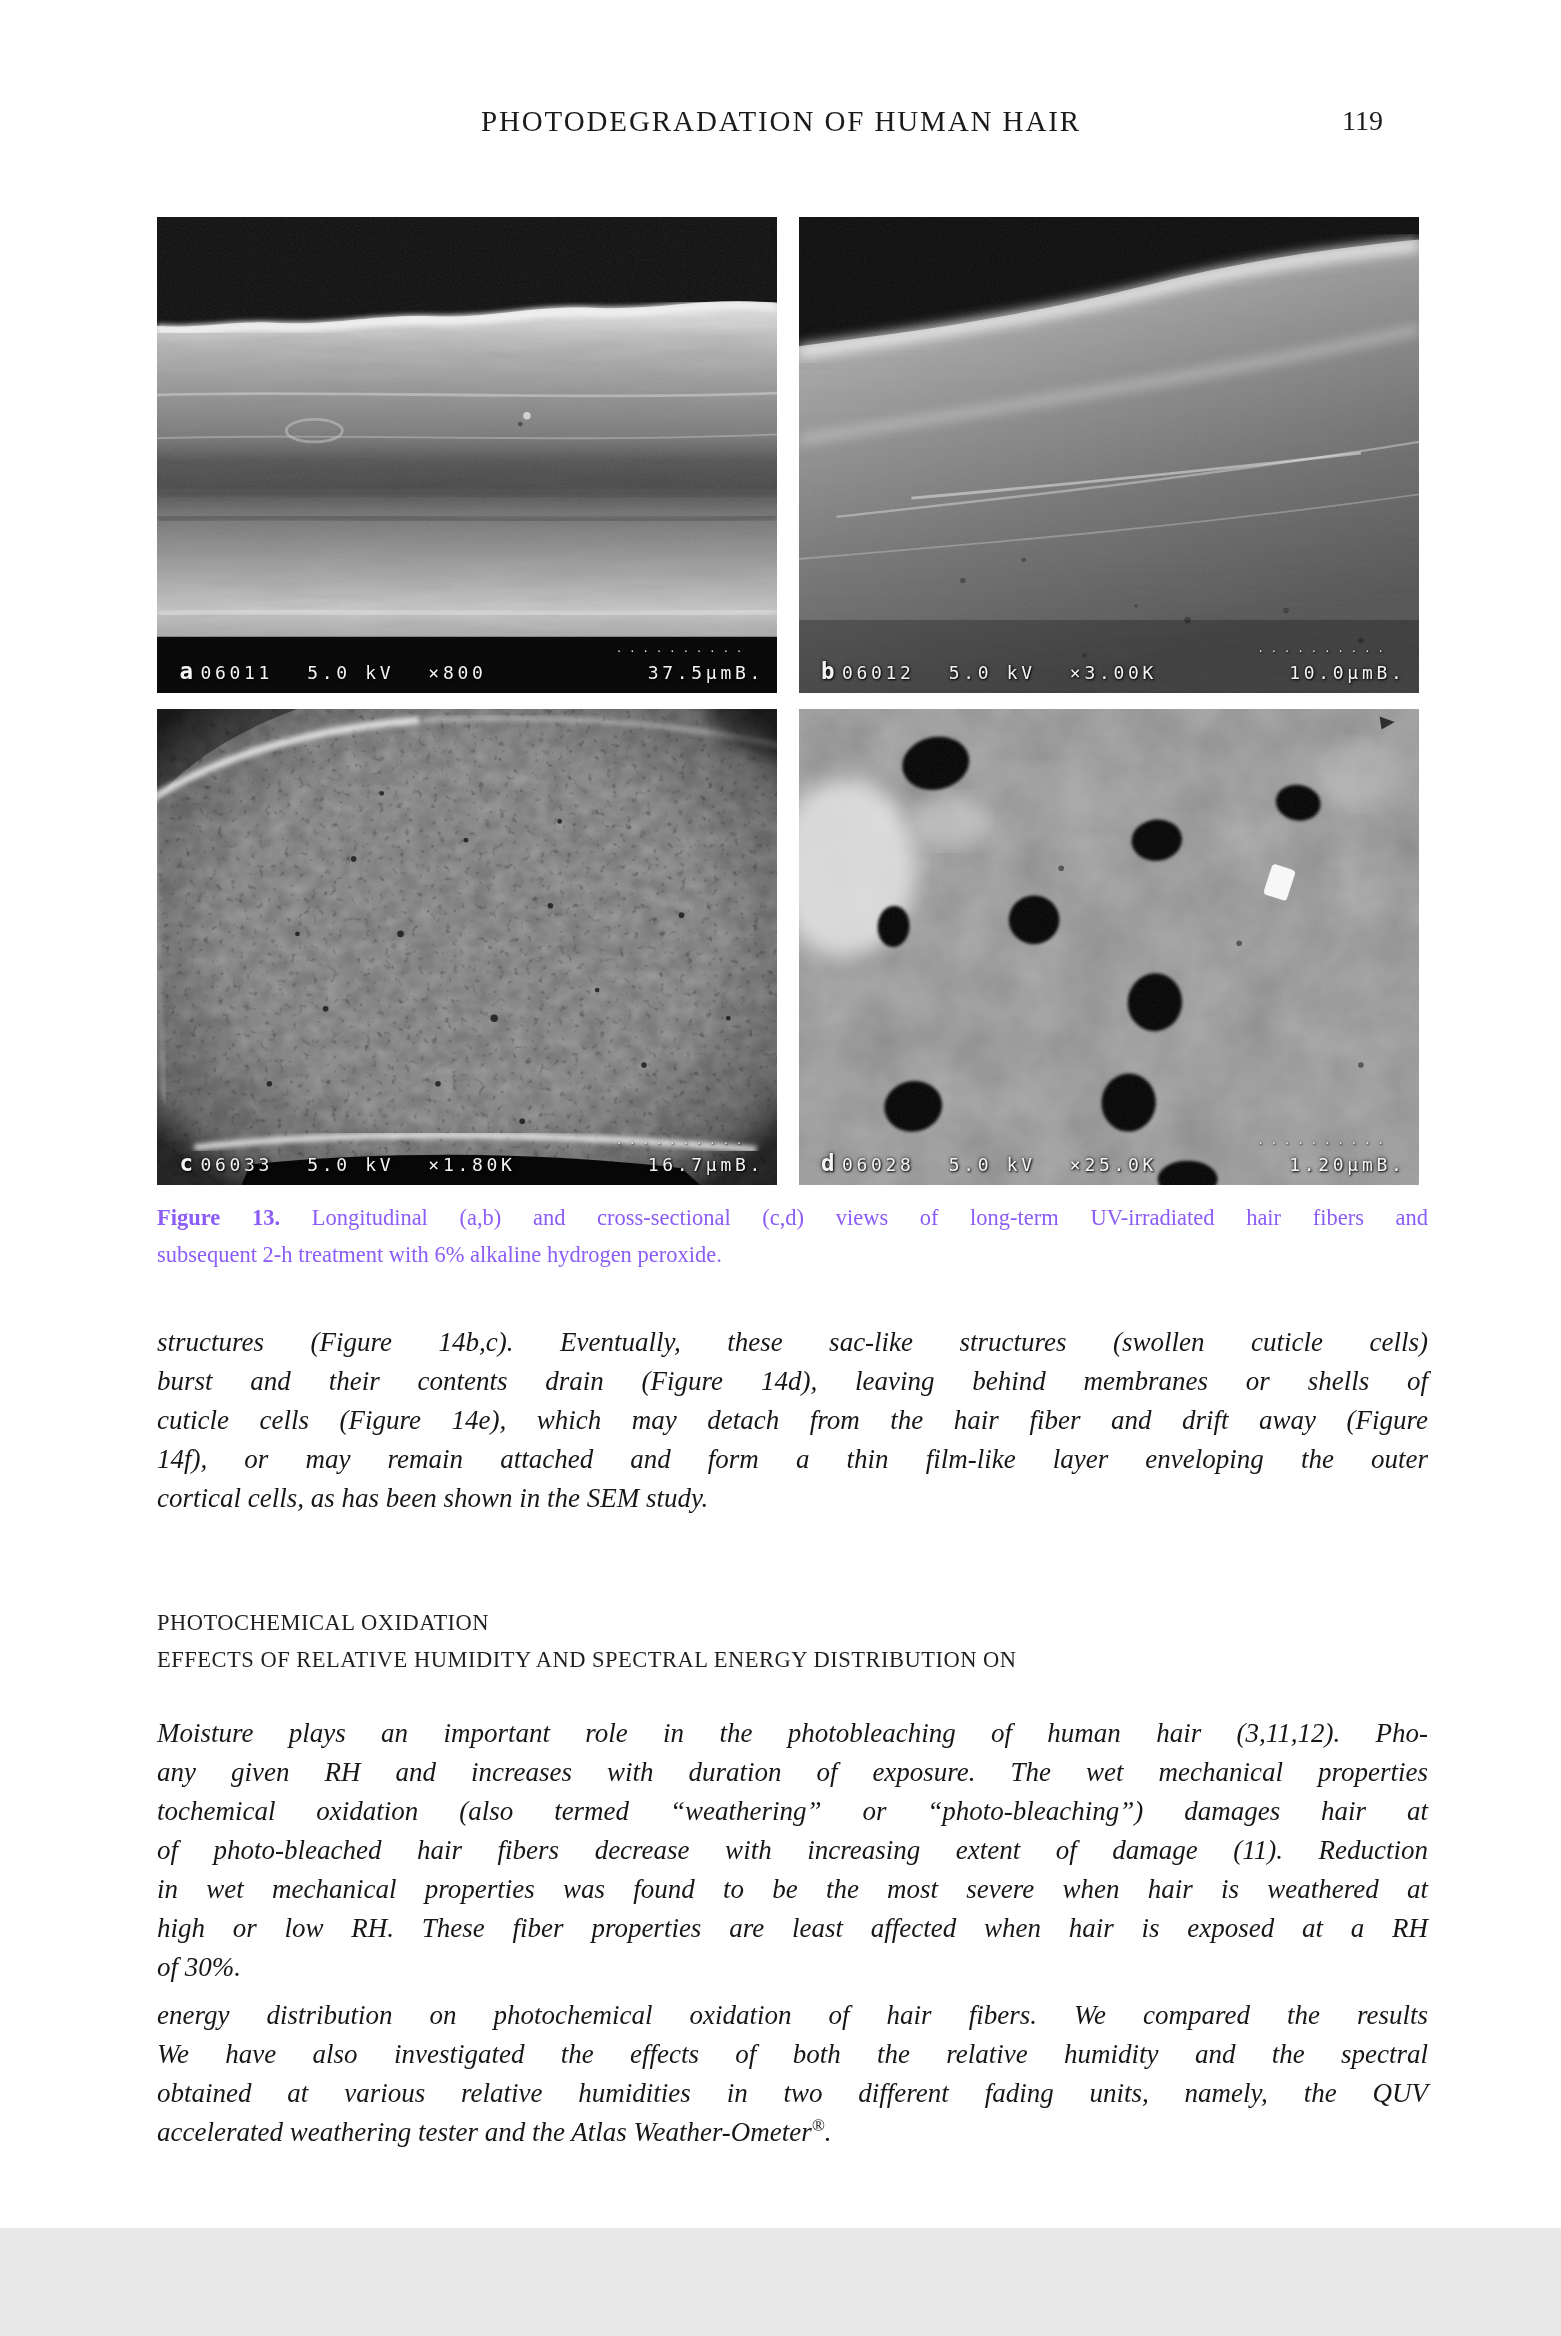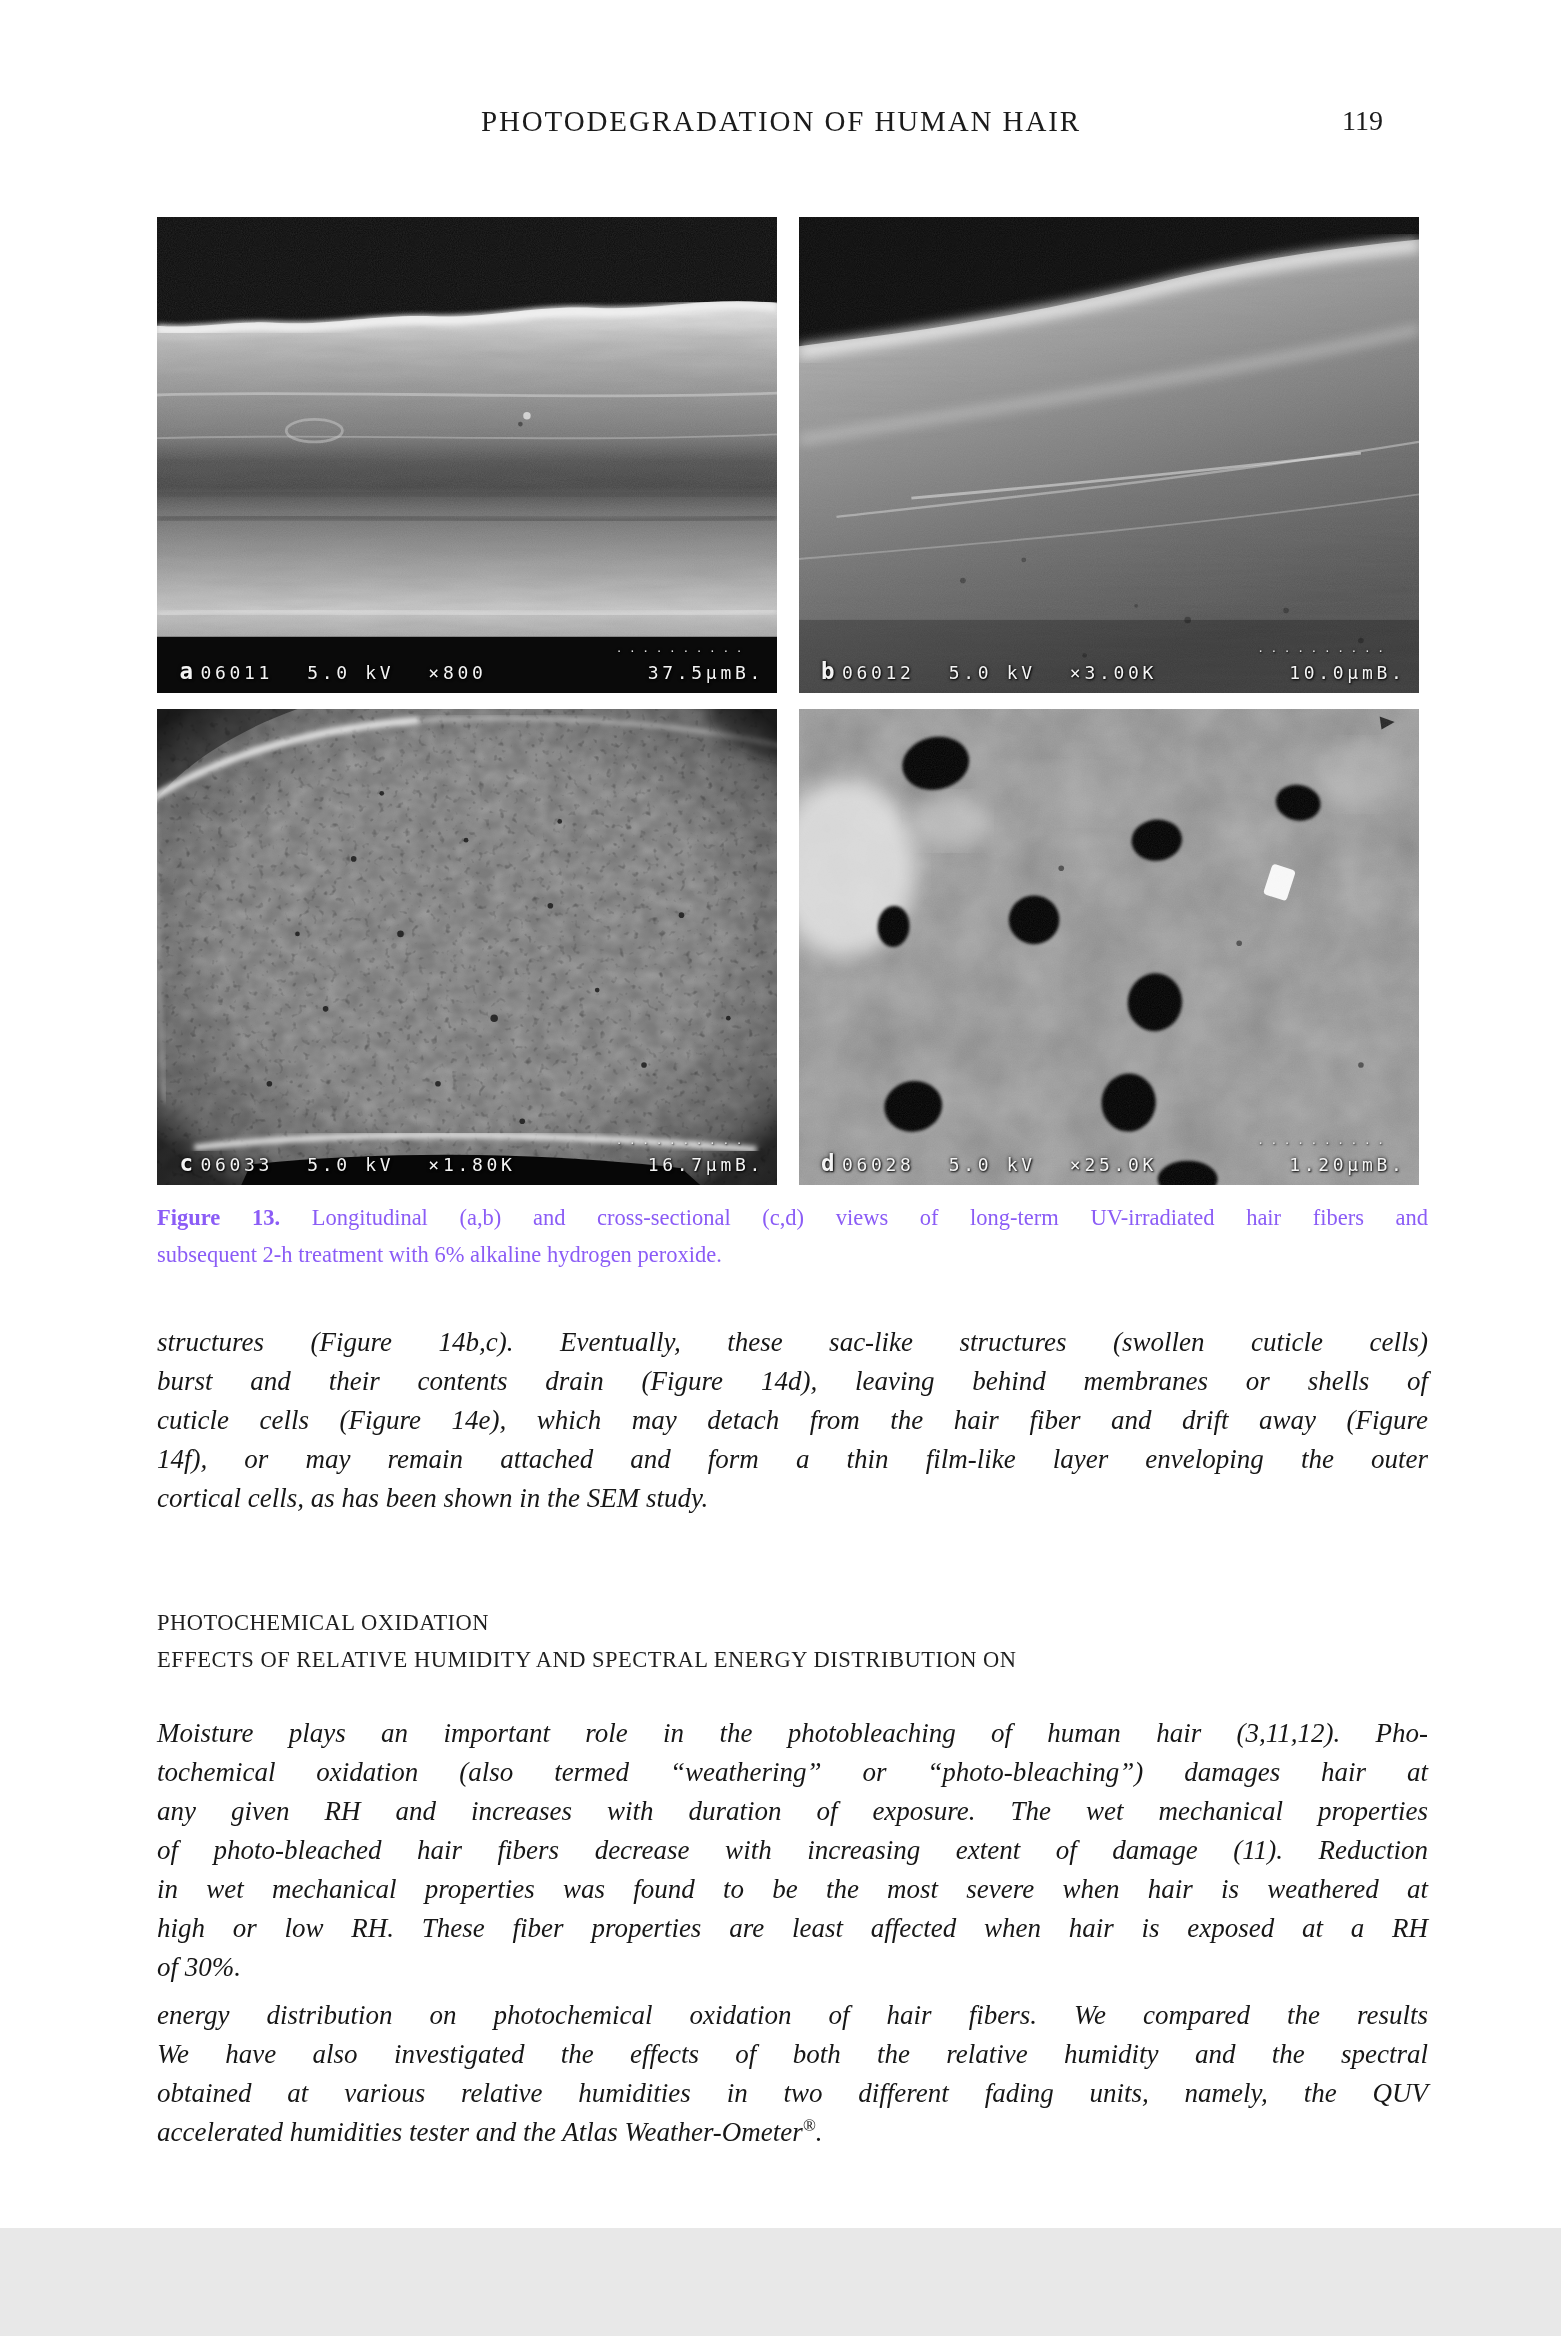--- a/index.html
+++ b/index.html
@@ -314,29 +314,29 @@
     <div class="bl">cortical cells, as has been shown in the SEM study.</div>
   </div>
 
   <div class="section-heading">
     <div>PHOTOCHEMICAL OXIDATION</div>
     <div>EFFECTS OF RELATIVE HUMIDITY AND SPECTRAL ENERGY DISTRIBUTION ON</div>
   </div>
 
   <div class="body-block p2">
     <div class="bl jl">Moisture plays an important role in the photobleaching of human hair (3,11,12). Pho-</div>
+    <div class="bl jl">any given RH and increases with duration of exposure. The wet mechanical properties</div>
     <div class="bl jl">tochemical oxidation (also termed “weathering” or “photo-bleaching”) damages hair at</div>
-    <div class="bl jl">any given RH and increases with duration of exposure. The wet mechanical properties</div>
     <div class="bl jl">of photo-bleached hair fibers decrease with increasing extent of damage (11). Reduction</div>
     <div class="bl jl">in wet mechanical properties was found to be the most severe when hair is weathered at</div>
     <div class="bl jl">high or low RH. These fiber properties are least affected when hair is exposed at a RH</div>
     <div class="bl">of 30%.</div>
   </div>
 
   <div class="body-block p3">
     <div class="bl jl">energy distribution on photochemical oxidation of hair fibers. We compared the results</div>
     <div class="bl jl">We have also investigated the effects of both the relative humidity and the spectral</div>
     <div class="bl jl">obtained at various relative humidities in two different fading units, namely, the QUV</div>
-    <div class="bl"><span>accelerated humidities tester and the Atlas Weather-Ometer</span><sup class="reg">®</sup><span>.</span></div>
+    <div class="bl"><span>accelerated weathering tester and the Atlas Weather-Ometer</span><sup class="reg">®</sup><span>.</span></div>
   </div>
 
 </div>
 
 
 </body></html>

